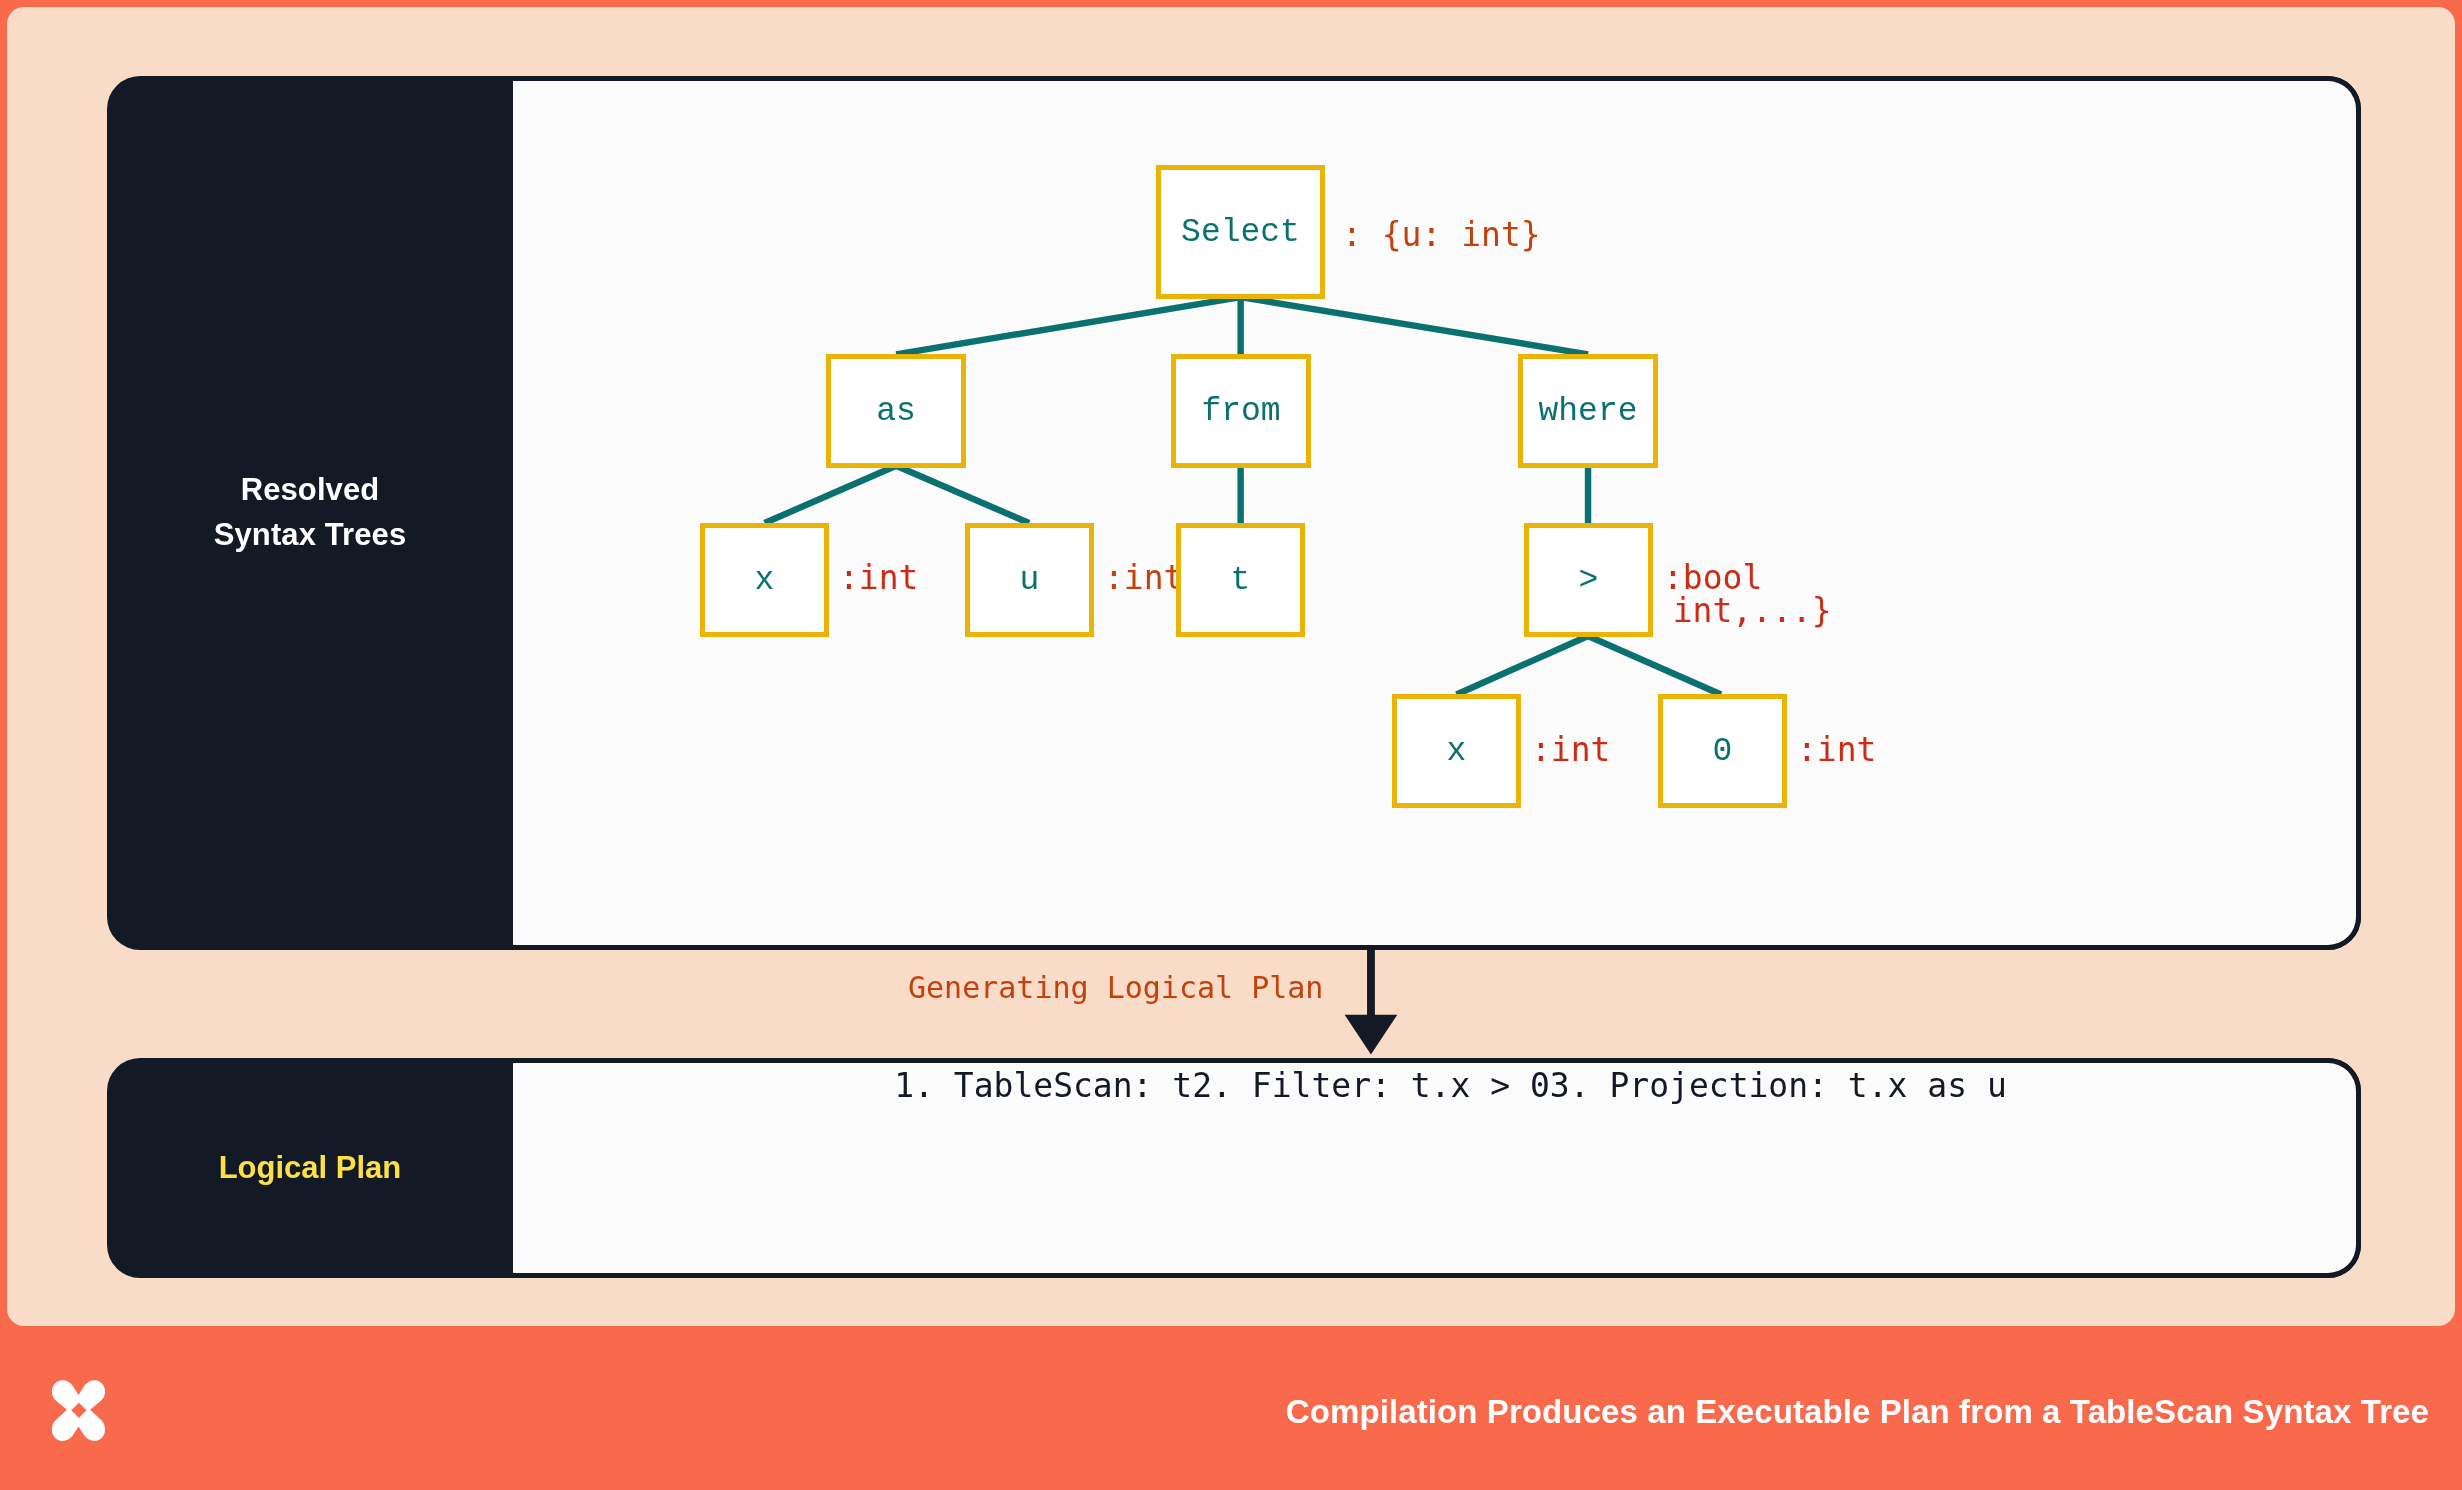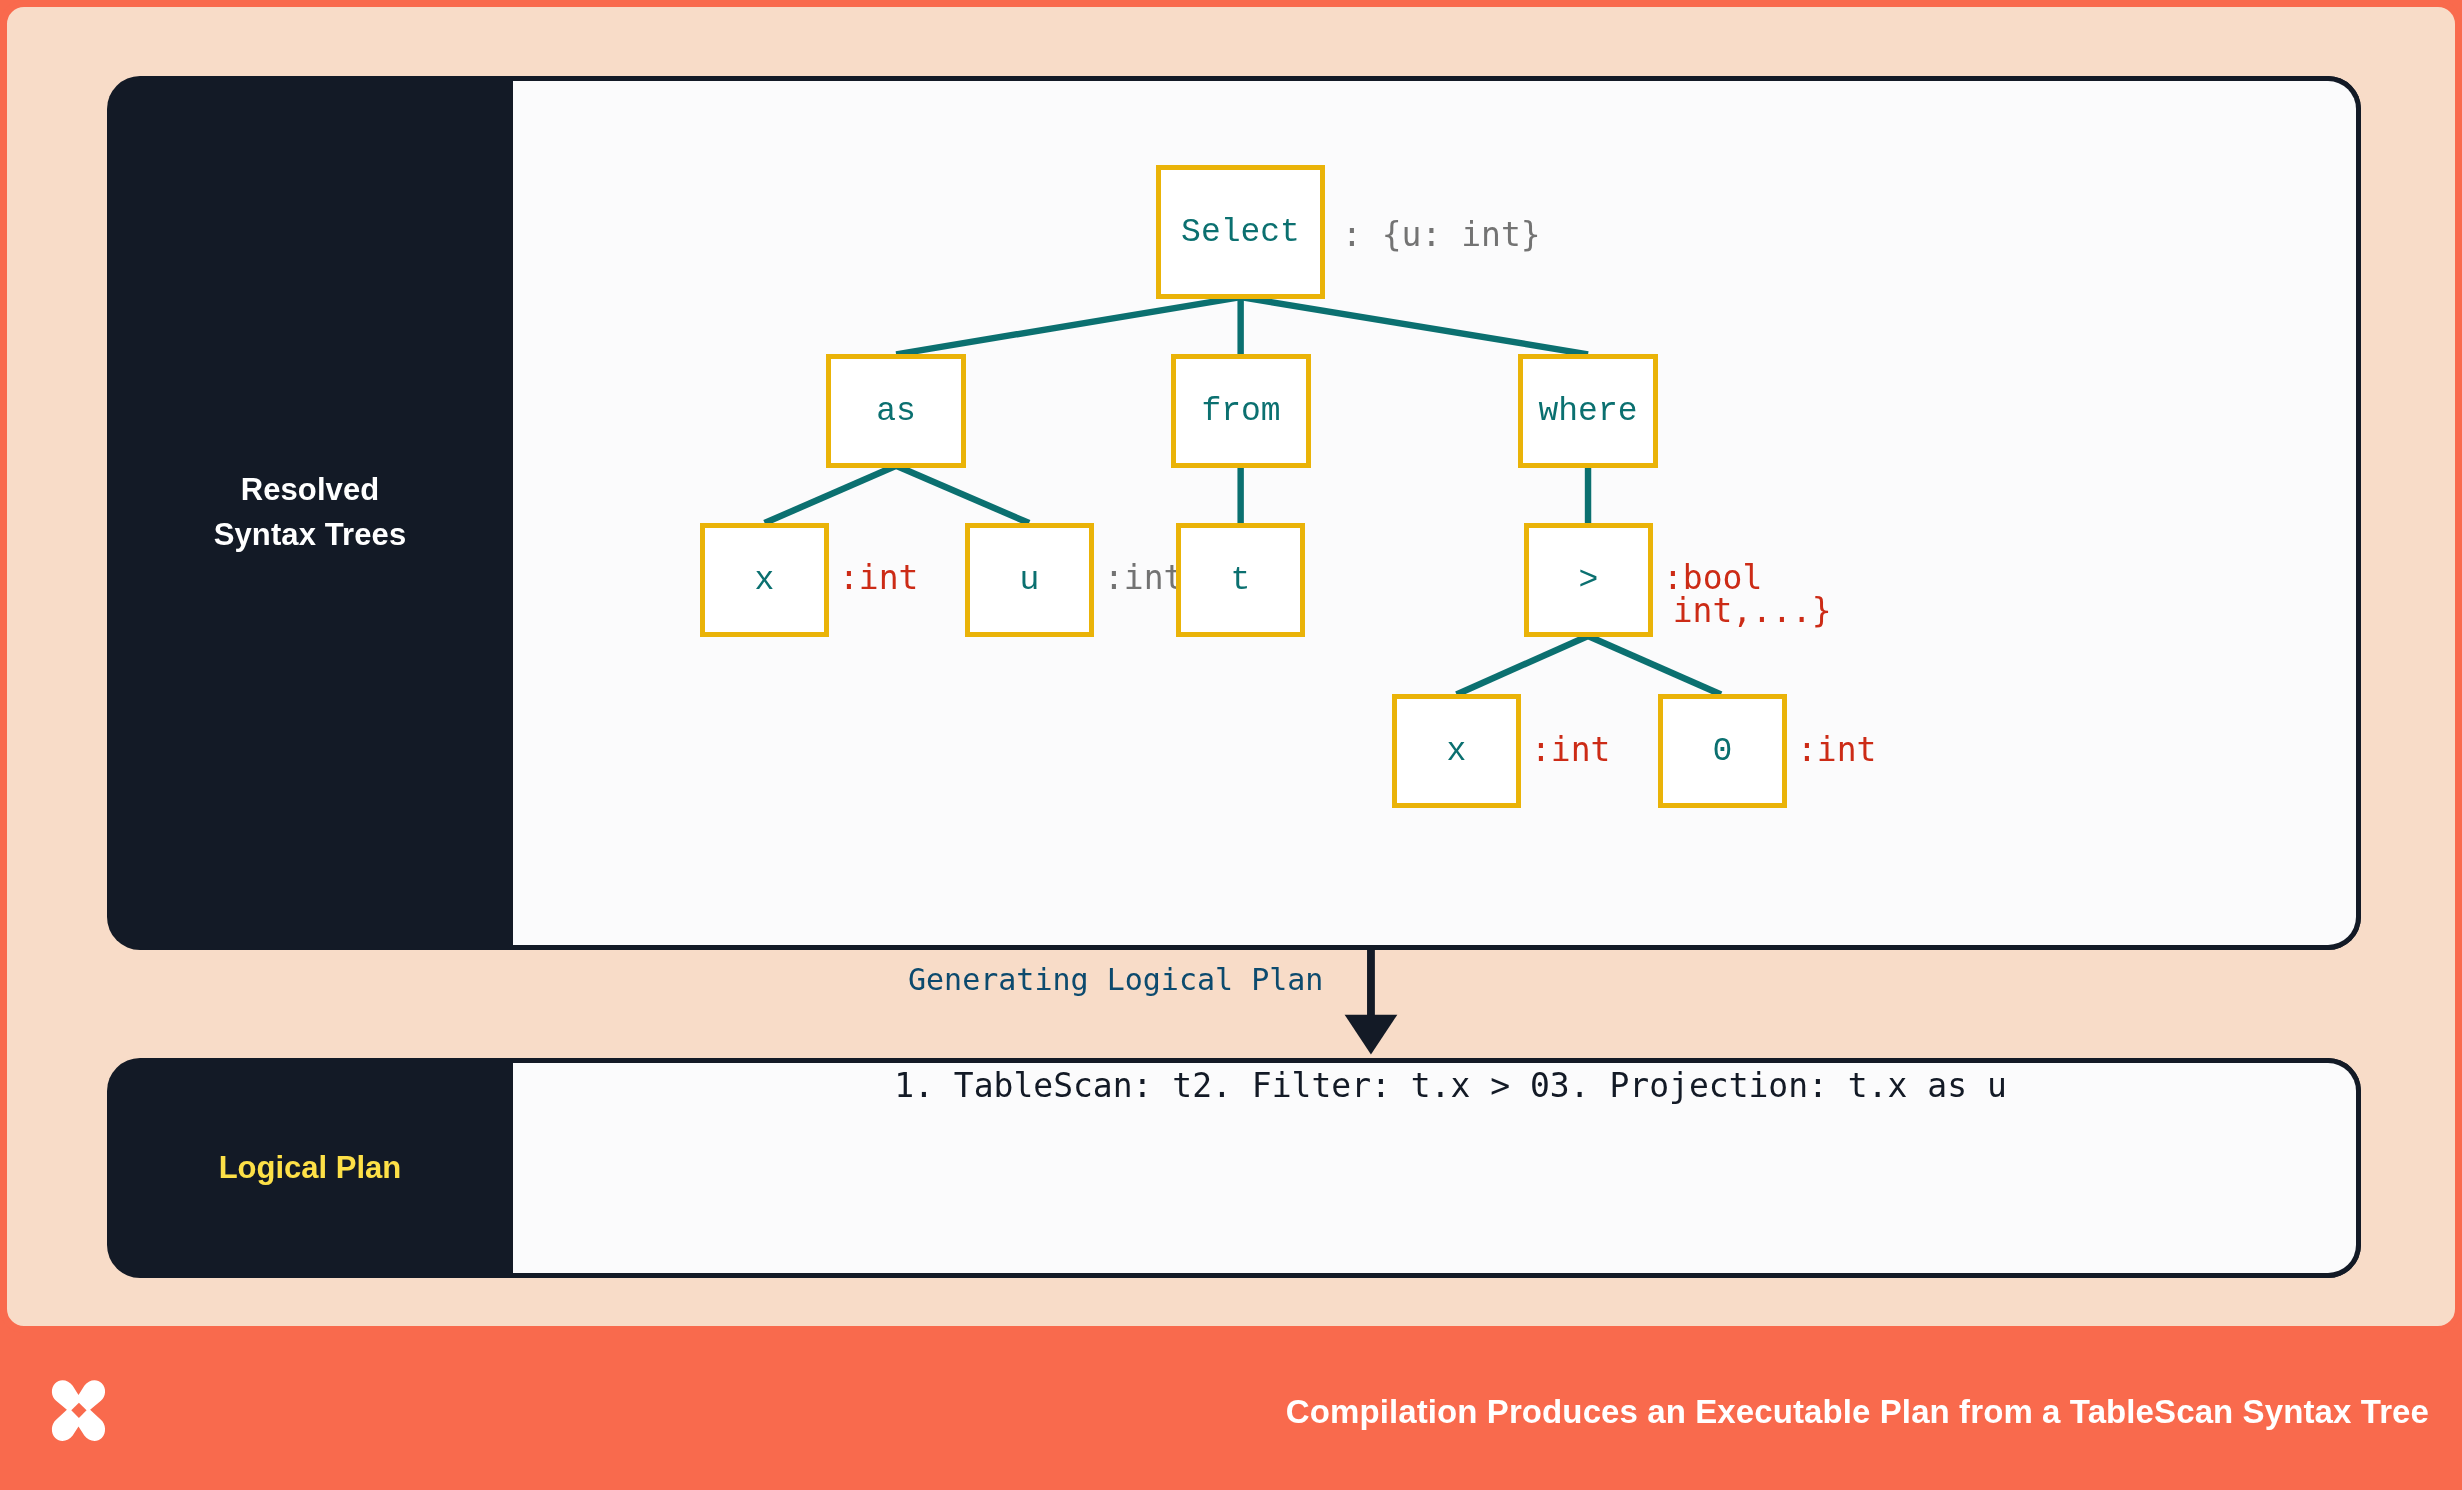--- a/index.html
+++ b/index.html
@@ -58,33 +58,33 @@
     z-index:3;
   }
   .ann{
     position:absolute;
     font-family:"DejaVu Sans Mono", monospace;
     font-size:33px;
     white-space:pre;
     z-index:3;
     line-height:1;
   }
-  .ann.dark{color:#737373;}
+  .ann.dark{color:#c2410c;}
   .ann.red{color:#CC2B16;}
   .ann .dk{color:#131A26;}
   .ann .rd{color:#CC2B16;}
 
   
   .arrow-zone{
     position:absolute;left:100px;top:942px;width:2254px;height:107px;
   }
   .arrow-label{
-    position:absolute;left:801px;top:13px;
+    position:absolute;left:801px;top:21px;
     font-family:"DejaVu Sans Mono", monospace;
-    font-size:30px;color:#0c4a6e;white-space:pre;
+    font-size:30px;color:#c2410c;white-space:pre;
   }
 
   
   .card-bot{
     position:absolute;left:100px;top:1051px;width:2254px;height:220px;
     border-radius:33px;
     background:#131A26;
     box-sizing:border-box;
   }
   .card-bot .label-col{

